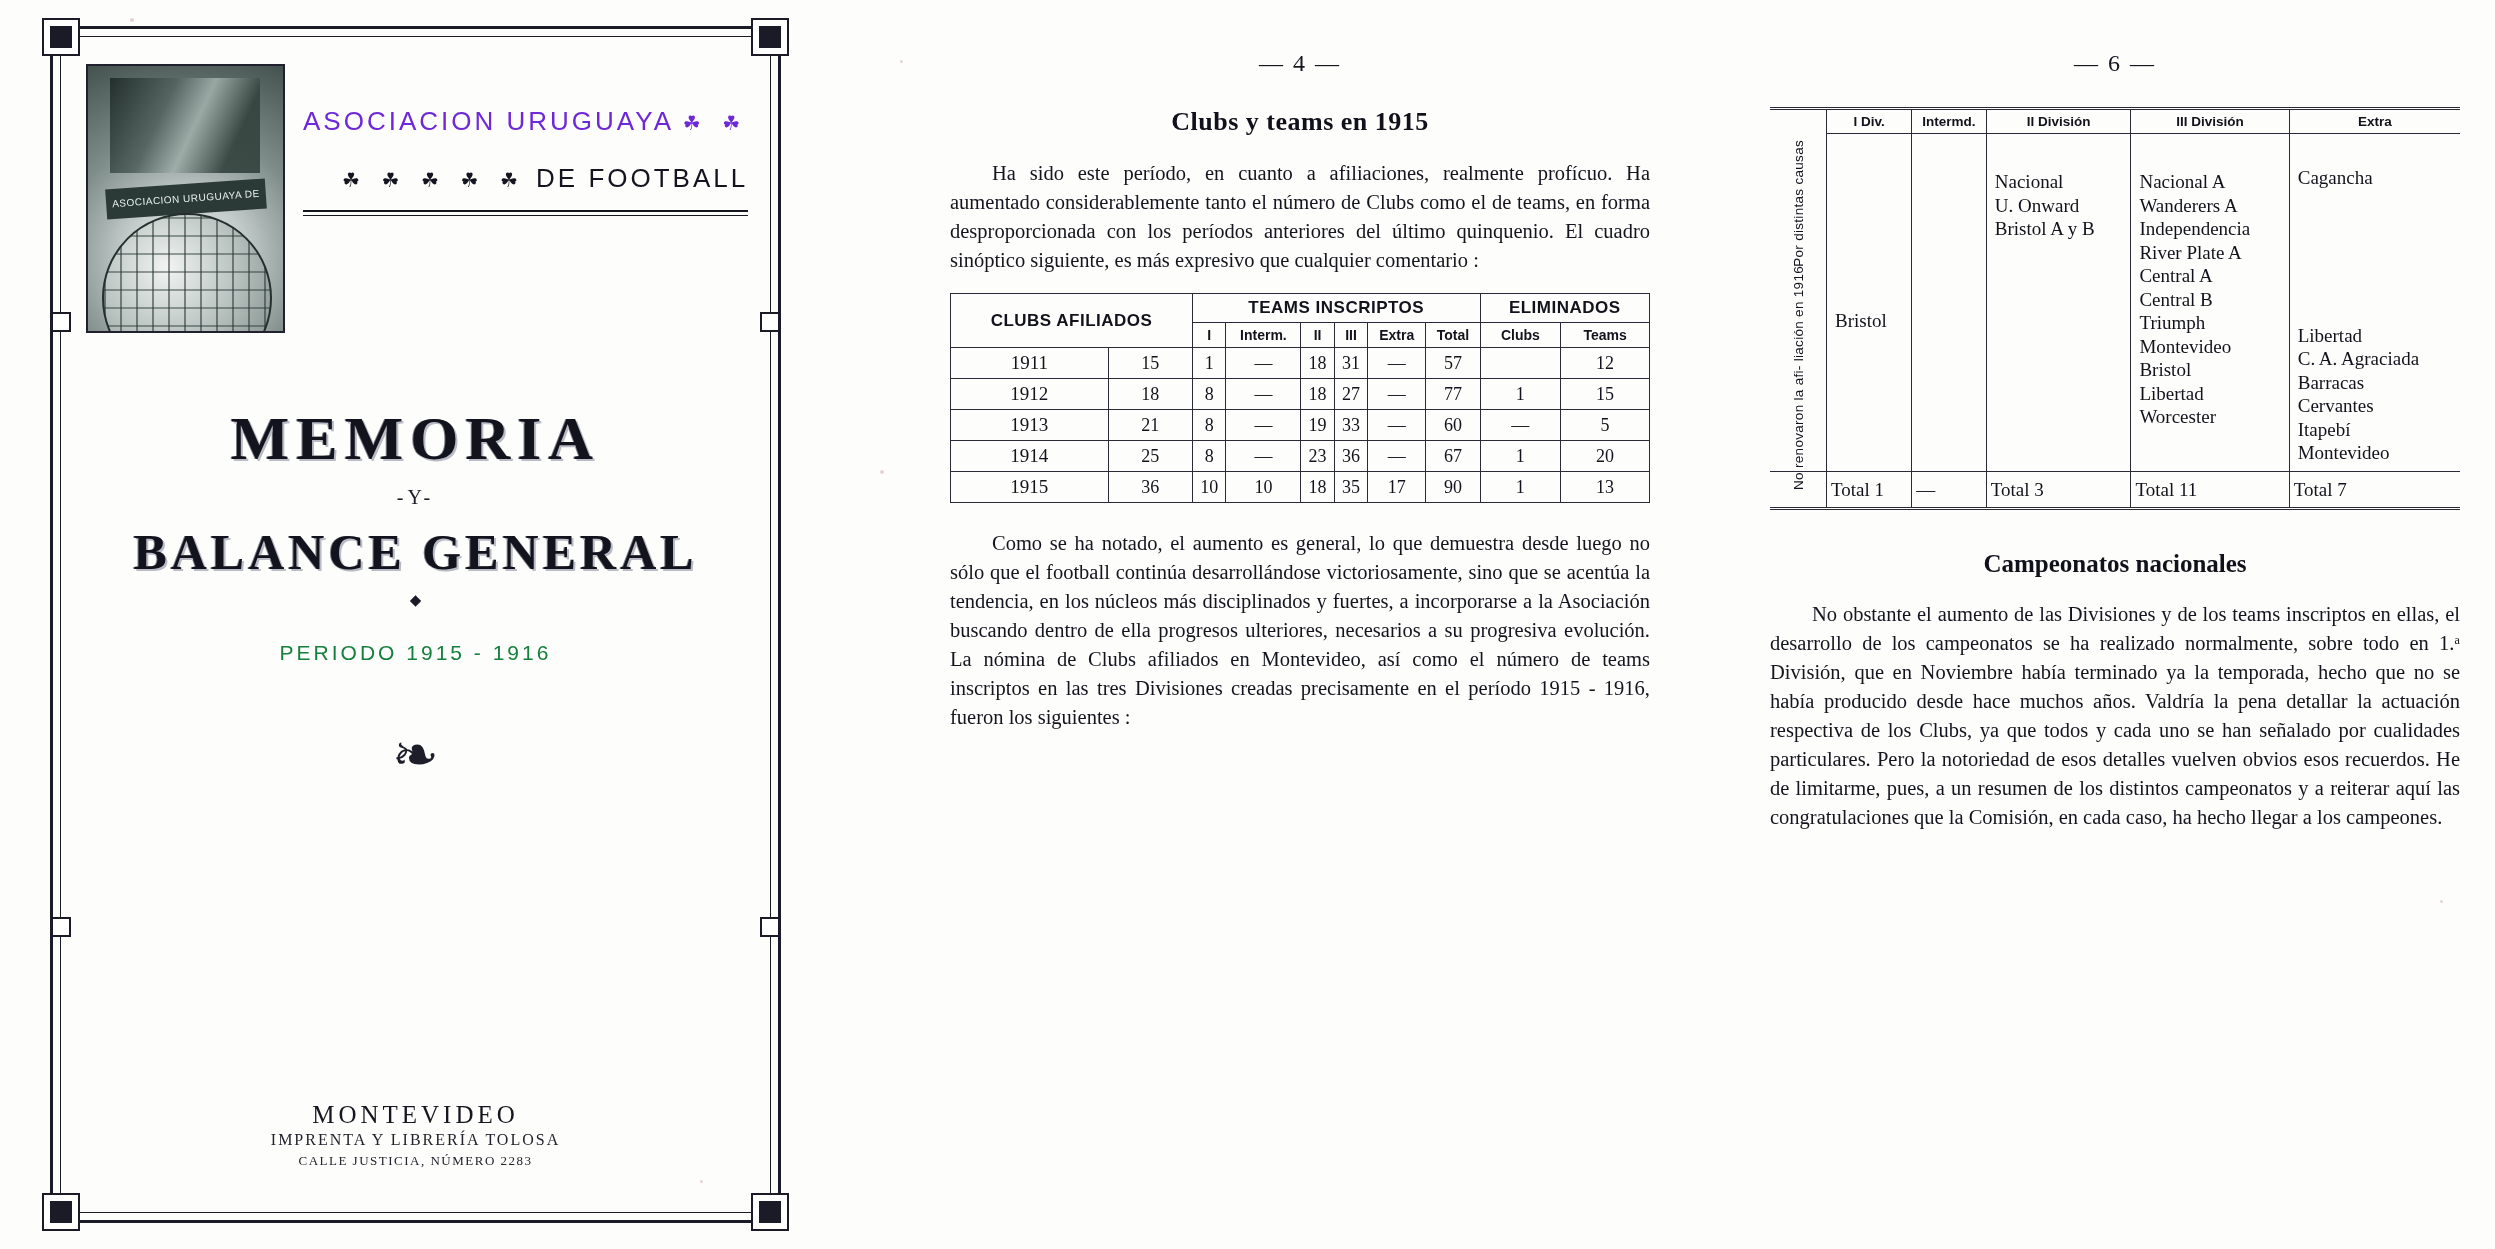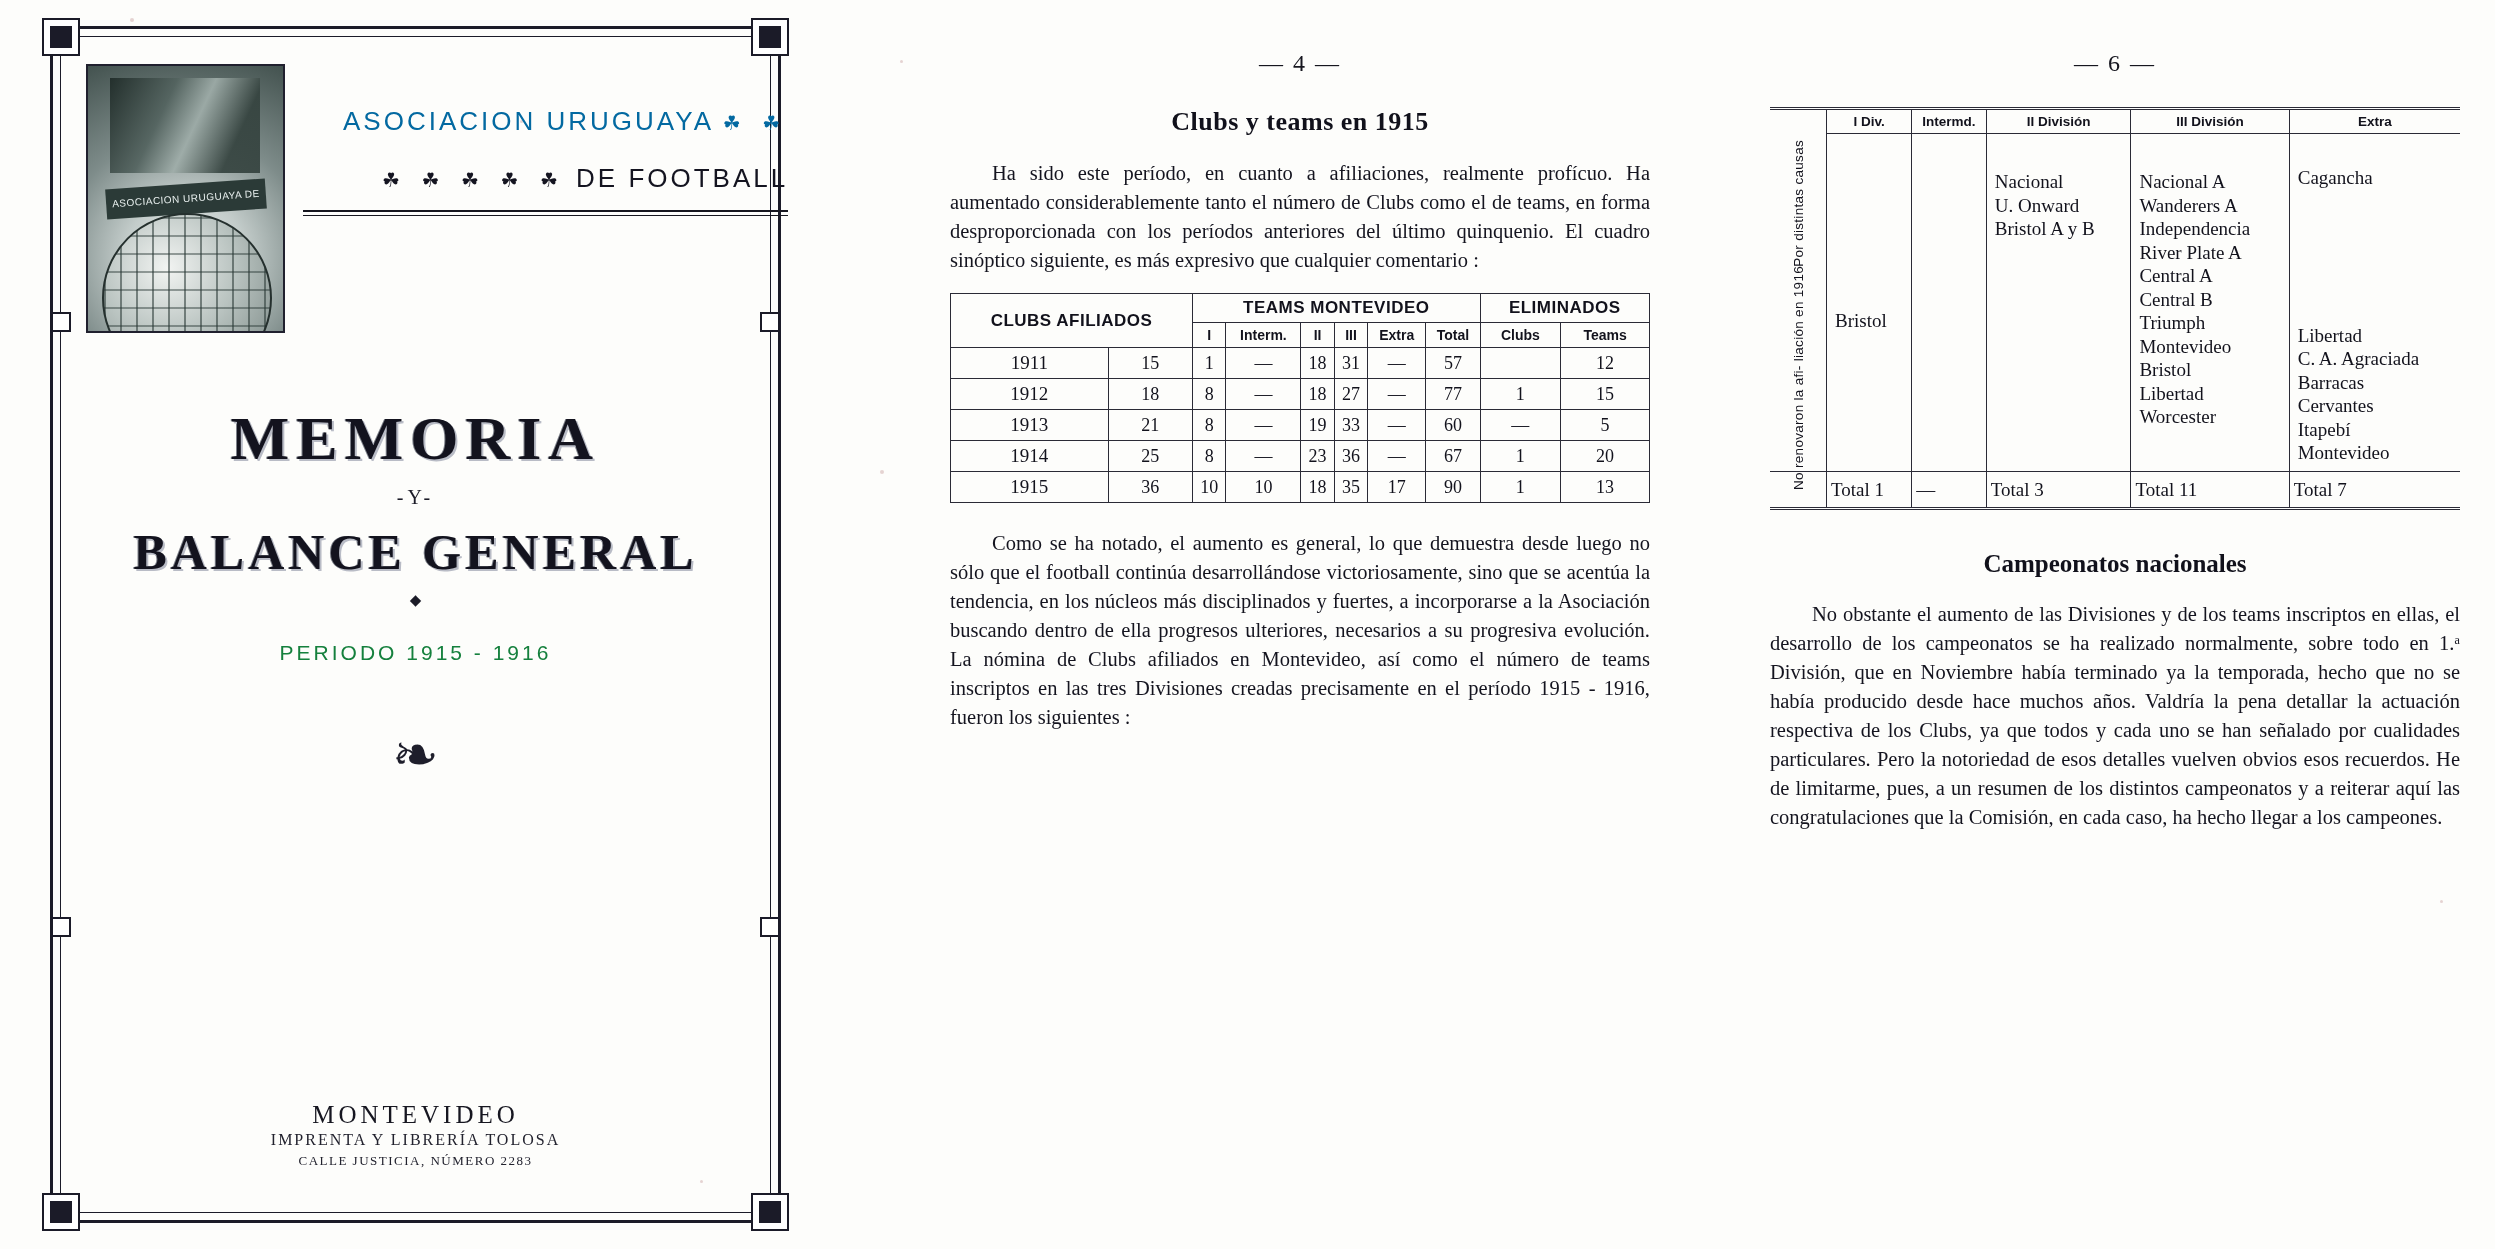--- a/index.html
+++ b/index.html
@@ -128,23 +128,22 @@
     opacity: .92;
   }
   .assoc {
     flex: 1;
     padding-top: 42px;
   }
   .assoc-line {
     font-family: "Liberation Sans", sans-serif;
     font-size: 26px;
     letter-spacing: 3px;
-    color: #0369a1;
+    color: #6d28d9;
     white-space: nowrap;
-    margin-left: 40px;
   }
   .assoc-line2 {
     font-family: "Liberation Sans", sans-serif;
     font-size: 26px;
     letter-spacing: 3px;
     color: #141420;
     margin-top: 26px;
     white-space: nowrap;
     text-align: right;
   }
@@ -437,21 +436,21 @@
 
   <div class="col2">
     <div class="folio">— 4 —</div>
     <div class="sect-title">Clubs y teams en 1915</div>
     <p class="body">Ha sido este período, en cuanto a afiliaciones, realmente profícuo. Ha aumentado considerablemente tanto el número de Clubs como el de teams, en forma desproporcionada con los períodos anteriores del último quinquenio. El cuadro sinóptico siguiente, es más expresivo que cualquier comentario :</p>
 
     <table class="syn">
       <thead>
         <tr>
           <th rowspan="2" colspan="2" class="hdr-label">CLUBS AFILIADOS</th>
-          <th colspan="6" class="hdr-label">TEAMS MONTEVIDEO</th>
+          <th colspan="6" class="hdr-label">TEAMS INSCRIPTOS</th>
           <th colspan="2" class="hdr-label">ELIMINADOS</th>
         </tr>
         <tr>
           <th class="thin">I</th>
           <th class="thin">Interm.</th>
           <th class="thin">II</th>
           <th class="thin">III</th>
           <th class="thin">Extra</th>
           <th class="thin">Total</th>
           <th class="thin">Clubs</th>

